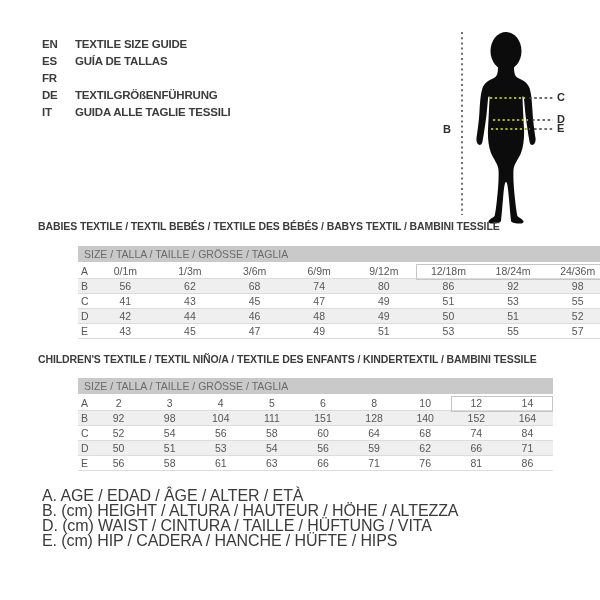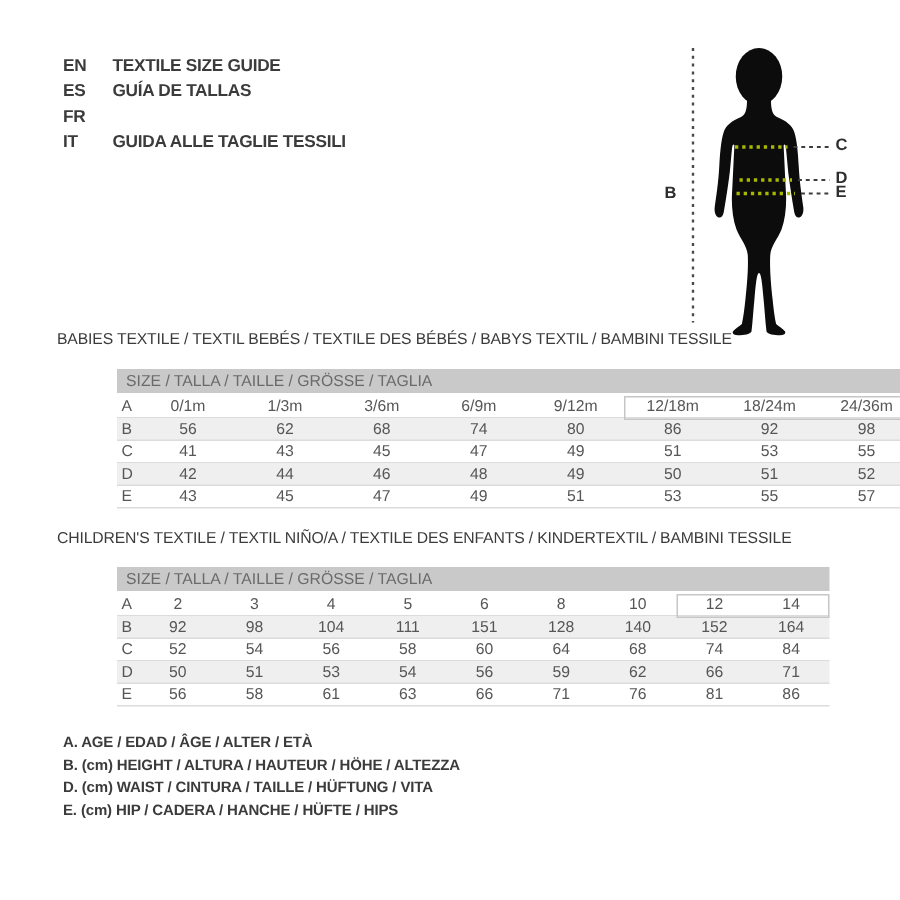--- a/index.html
+++ b/index.html
@@ -17,21 +17,21 @@
   
   .figure-area { position:absolute; left:440px; top:18px; width:158px; height:215px; }
   .figure-svg { position:absolute; left:0; top:0; width:158px; height:215px; }
   .fig-label { position:absolute; font-size:11px; font-weight:700; color:#2d2d2d; line-height:11px; }
   .lbl-b { left:3px;   top:106px; }
   .lbl-c { left:117px; top:74px; }
   .lbl-d { left:117px; top:96px; }
   .lbl-e { left:117px; top:105px; }
 
   
-  .section-title { position:absolute; left:38px; font-size:10.5px; font-weight:400;
+  .section-title { position:absolute; left:38px; font-size:10.5px; font-weight:700;
                    letter-spacing:-0.1px; color:#3b3b3b; white-space:nowrap; }
   .babies-title   { top:220px; }
   .children-title { top:353px; }
 
   
   .size-table { position:absolute; left:38px;margin-left:40px; }
   .babies-table   { top:246px; width:532px; }
   .children-table { top:378px; width:475px; }
   .size-bar { height:16px; line-height:16px; background:#c9c9c9; color:#6a6a6a;
               font-size:10.5px; padding-left:6px; box-sizing:border-box; }
@@ -41,39 +41,43 @@
   .trow.stripe { background:#efefef; }
   .tlabel { width:15px; padding-left:3px; box-sizing:border-box; }
   .tcell { flex:1; text-align:center; }
   .hl-box { position:absolute; top:0; height:16px; border:1px solid #c6c6c6;
             box-sizing:border-box; pointer-events:none; }
   .babies-table   .hl-box { left:338px; width:194px; }
   .children-table .hl-box { left:373px; width:102px; }
 
   
   .legend { position:absolute; left:42px; top:488px; }
-  .legend-item { height:15px; line-height:15px; font-size:10px; font-weight:700;
+  .legend-item { height:15px; line-height:15px; font-size:16px; font-weight:400;
                  letter-spacing:-0.1px; color:#3b3b3b; white-space:nowrap; }
 </style>
 </head>
 <body>
 
 <div class="page">
 
   <div class="languages">
     <div class="lang-row">
       <span class="lang-code">EN</span>
       <span class="lang-title">TEXTILE SIZE GUIDE</span>
     </div>
     <div class="lang-row">
       <span class="lang-code">ES</span>
       <span class="lang-title">GUÍA DE TALLAS</span>
     </div>
     <div class="lang-row">
       <span class="lang-code">FR</span>
+    </div>
+    <div class="lang-row">
+      <span class="lang-code">DE</span>
+      <span class="lang-title">TEXTILGRÖßENFÜHRUNG</span>
     </div>
     <div class="lang-row">
       <span class="lang-code">IT</span>
       <span class="lang-title">GUIDA ALLE TAGLIE TESSILI</span>
     </div>
   </div>
 
   <div class="figure-area">
     <svg class="figure-svg" viewBox="0 0 158 215">
 

